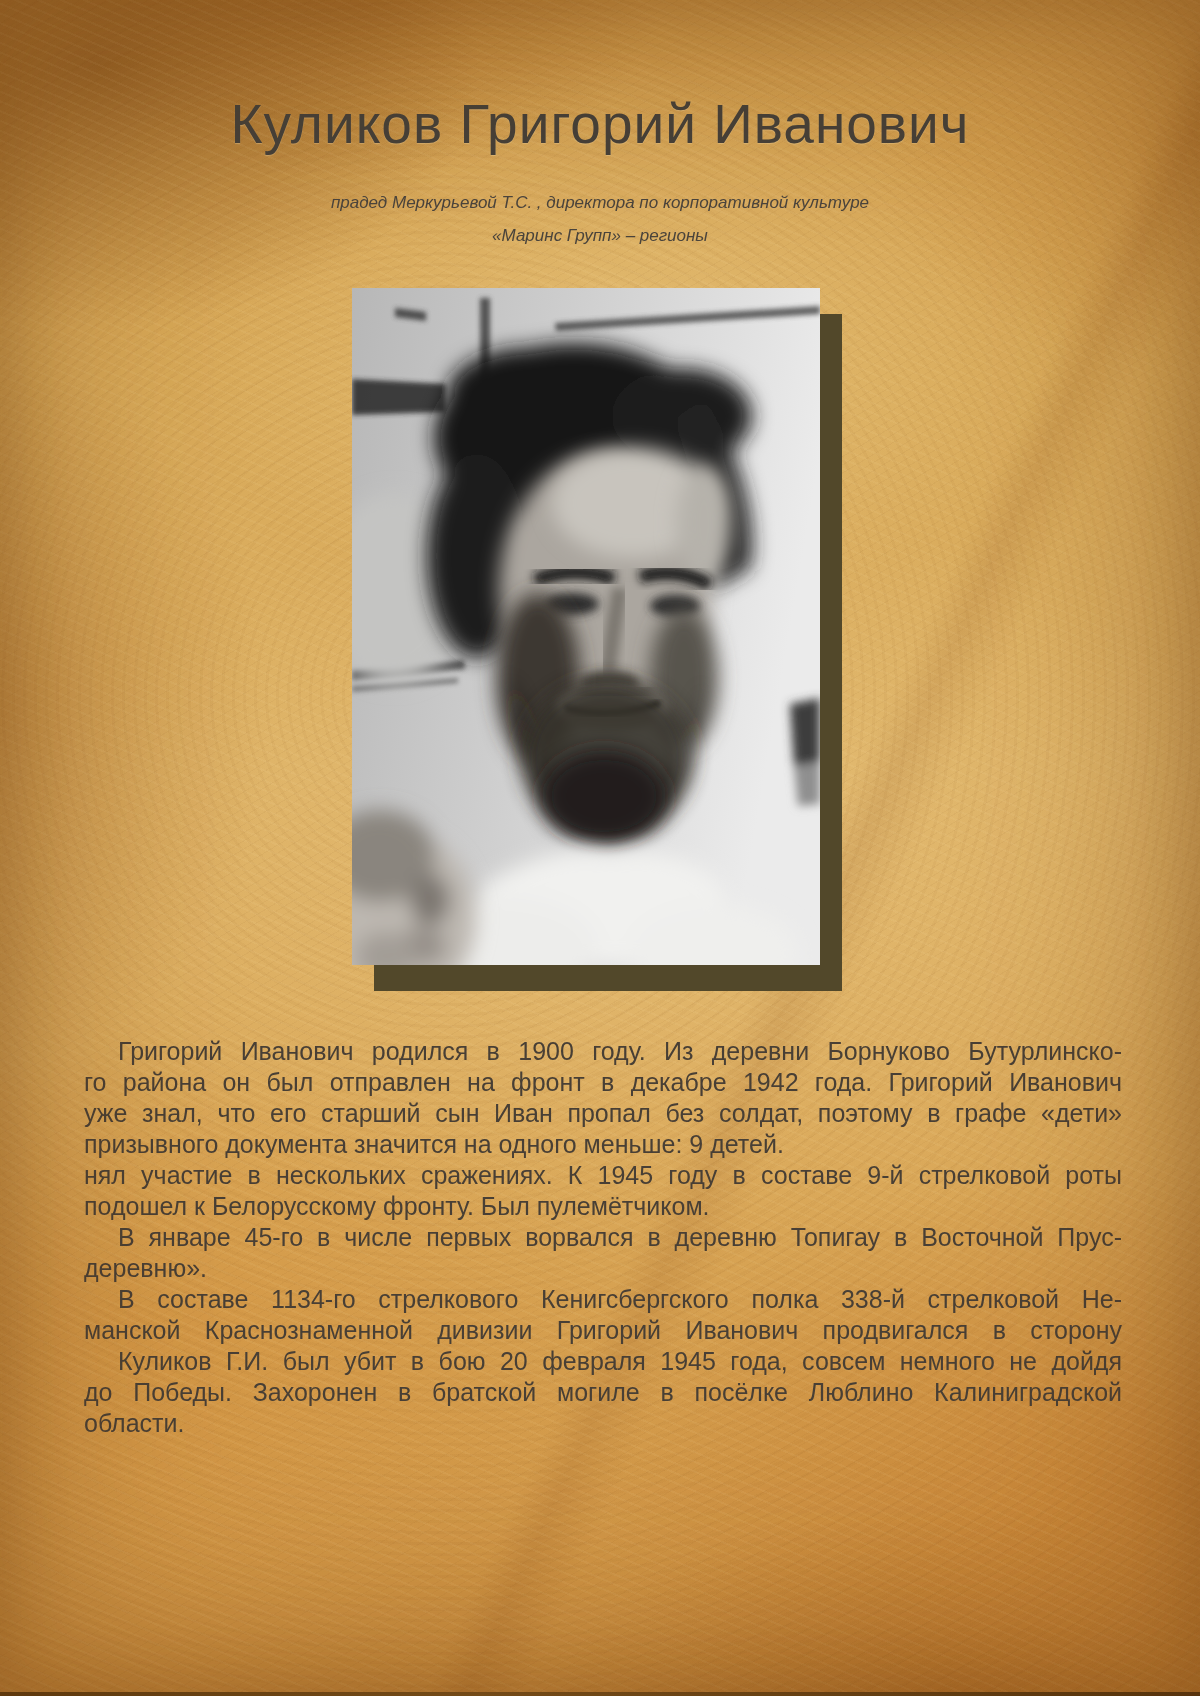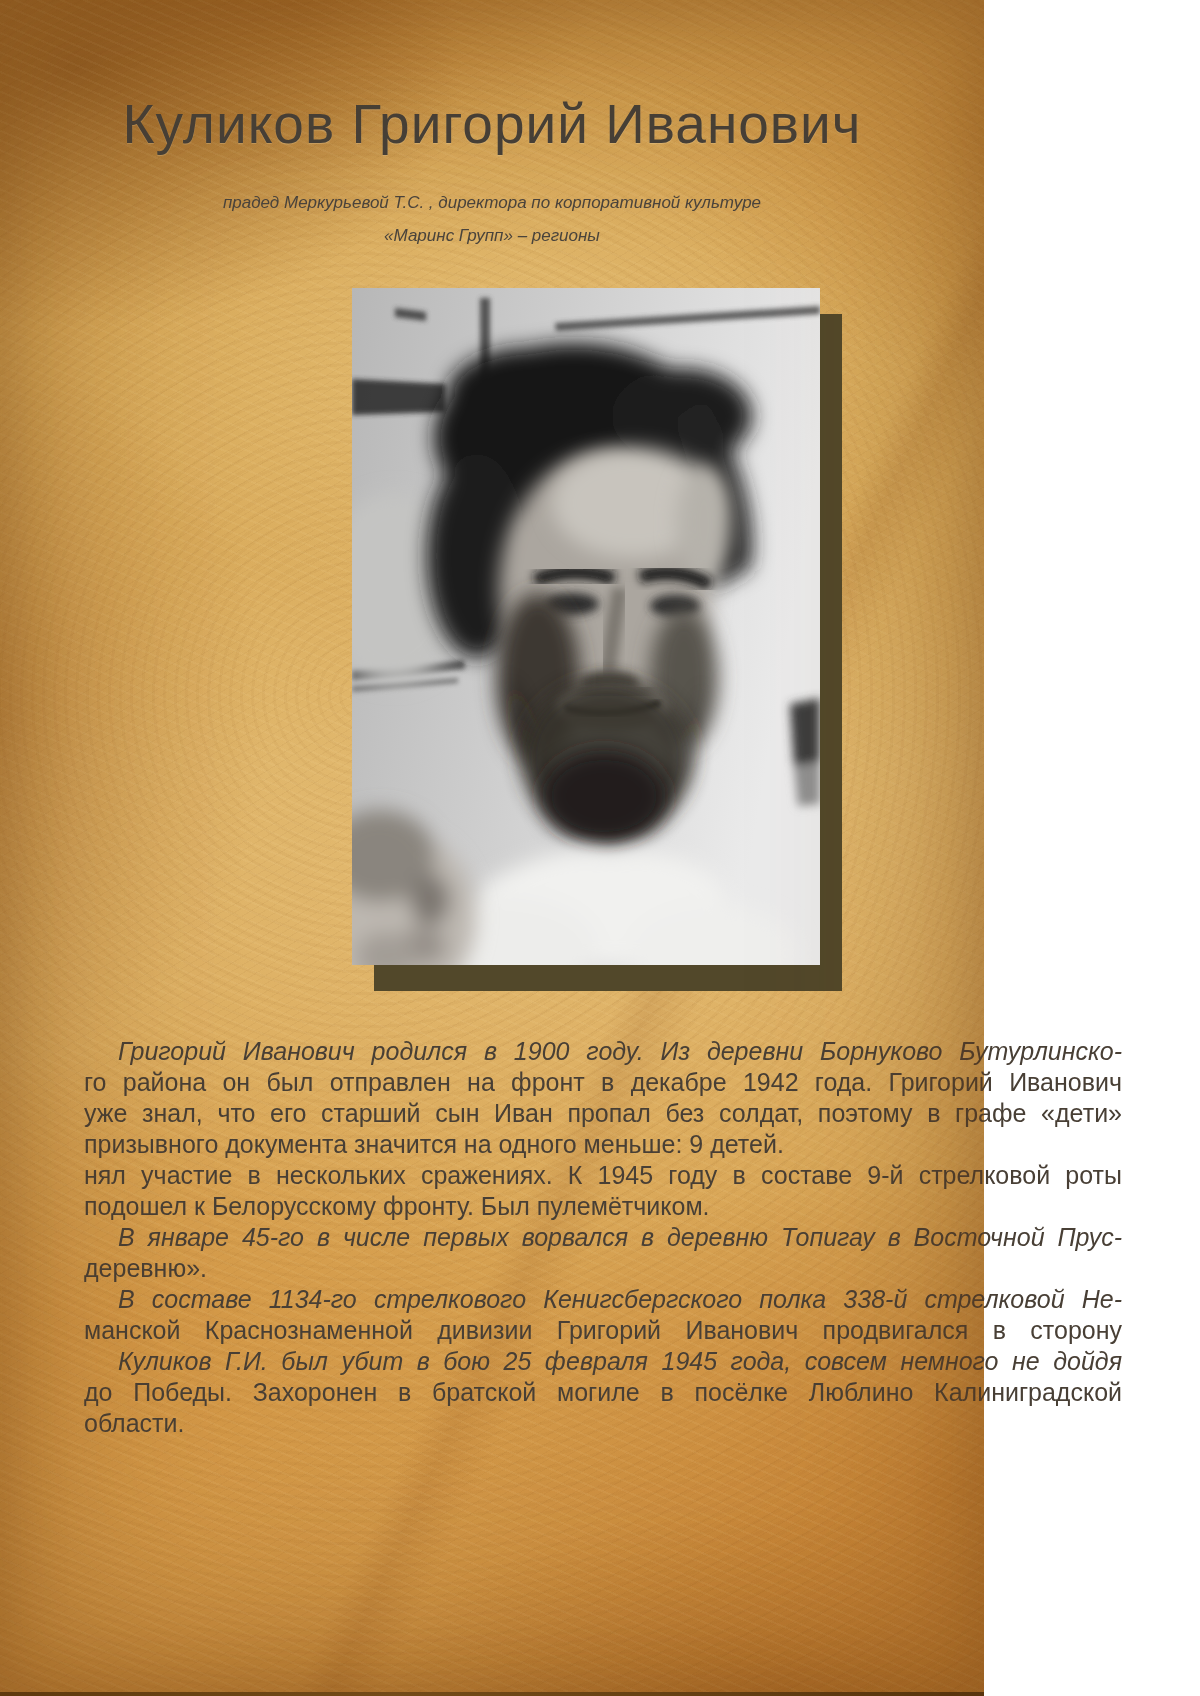--- a/index.html
+++ b/index.html
@@ -3,21 +3,21 @@
 <meta charset="utf-8">
 <style>
   html, body { margin: 0; padding: 0; }
   body {
     width: 1200px; height: 1696px;
     font-family: "Liberation Sans", "DejaVu Sans", sans-serif;
     overflow: hidden;
   }
   .page {
     position: relative;
-    width: 984px; height: 1696px;
+    width: 1200px; height: 1696px;
     background:
       radial-gradient(ellipse 620px 420px at 8% 4%,  rgba(105,52,8,0.52),  rgba(105,52,8,0) 62%),
       radial-gradient(ellipse 500px 300px at 30% 0%, rgba(140,75,15,0.32), rgba(140,75,15,0) 60%),
       radial-gradient(ellipse 420px 540px at 0% 42%, rgba(165,95,25,0.30), rgba(165,95,25,0) 65%),
       radial-gradient(ellipse 540px 380px at 100% 8%,rgba(172,100,26,0.26),rgba(172,100,26,0) 62%),
       radial-gradient(ellipse 680px 420px at 52% 20%,rgba(243,216,150,0.42),rgba(243,216,150,0) 66%),
       radial-gradient(ellipse 920px 540px at 55% 52%,rgba(240,210,145,0.36),rgba(240,210,145,0) 70%),
       radial-gradient(ellipse 760px 420px at 10% 78%,rgba(205,130,45,0.30), rgba(205,130,45,0) 65%),
       radial-gradient(ellipse 840px 500px at 96% 88%,rgba(183,103,28,0.42), rgba(183,103,28,0) 66%),
       radial-gradient(ellipse 620px 300px at 80% 100%,rgba(150,80,20,0.30), rgba(150,80,20,0) 65%),
@@ -53,21 +53,21 @@
     width: 468px; height: 677px; margin: 0;
     
   }
   .photo svg { display: block; width: 468px; height: 677px; }
   .article {
     position: absolute; left: 84px; top: 1036px; width: 1038px;
     font-size: 25px; line-height: 31px; color: #483f35;
   }
   .line  { text-align: justify; text-align-last: justify; text-justify: inter-word; }
   .line.last  { text-align-last: left; }
-  .line.first { text-indent: 34px; font-style: italic; }
+  .line.first { text-indent: 34px; }
   .bottom-edge {
     position: absolute; left: 0; right: 0; bottom: 0; height: 4px;
     background: linear-gradient(90deg,#5a3c12,#7a5520 40%,#4e3310);
   }
 </style>
 </head>
 <body>
 
 <div class="page">
   <div class="texture"></div>
@@ -170,20 +170,20 @@
       <div class="line first">Григорий Иванович родился в 1900 году. Из деревни Борнуково Бутурлинско-</div>
       <div class="line">го района он был отправлен на фронт в декабре 1942 года. Григорий Иванович</div>
       <div class="line">уже знал, что его старший сын Иван пропал без солдат, поэтому в графе «дети»</div>
       <div class="line last">призывного документа значится на одного меньше: 9 детей.</div>
       <div class="line">нял участие в нескольких сражениях. К 1945 году в составе 9-й стрелковой роты</div>
       <div class="line last">подошел к Белорусскому фронту. Был пулемётчиком.</div>
       <div class="line first">В январе 45-го в числе первых ворвался в деревню Топигау в Восточной Прус-</div>
       <div class="line last">деревню».</div>
       <div class="line first">В составе 1134-го стрелкового Кенигсбергского полка 338-й стрелковой Не-</div>
       <div class="line">манской Краснознаменной дивизии Григорий Иванович продвигался в сторону</div>
-      <div class="line first">Куликов Г.И. был убит в бою 25 февраля 1945 года, совсем немного не дойдя</div>
+      <div class="line first">Куликов Г.И. был убит в бою 20 февраля 1945 года, совсем немного не дойдя</div>
       <div class="line">до Победы. Захоронен в братской могиле в посёлке Люблино Калиниградской</div>
       <div class="line last">области.</div>
     </div>
 
   <div class="bottom-edge"></div>
   <div class="vignette"></div>
 </div>
 
 </body></html>

